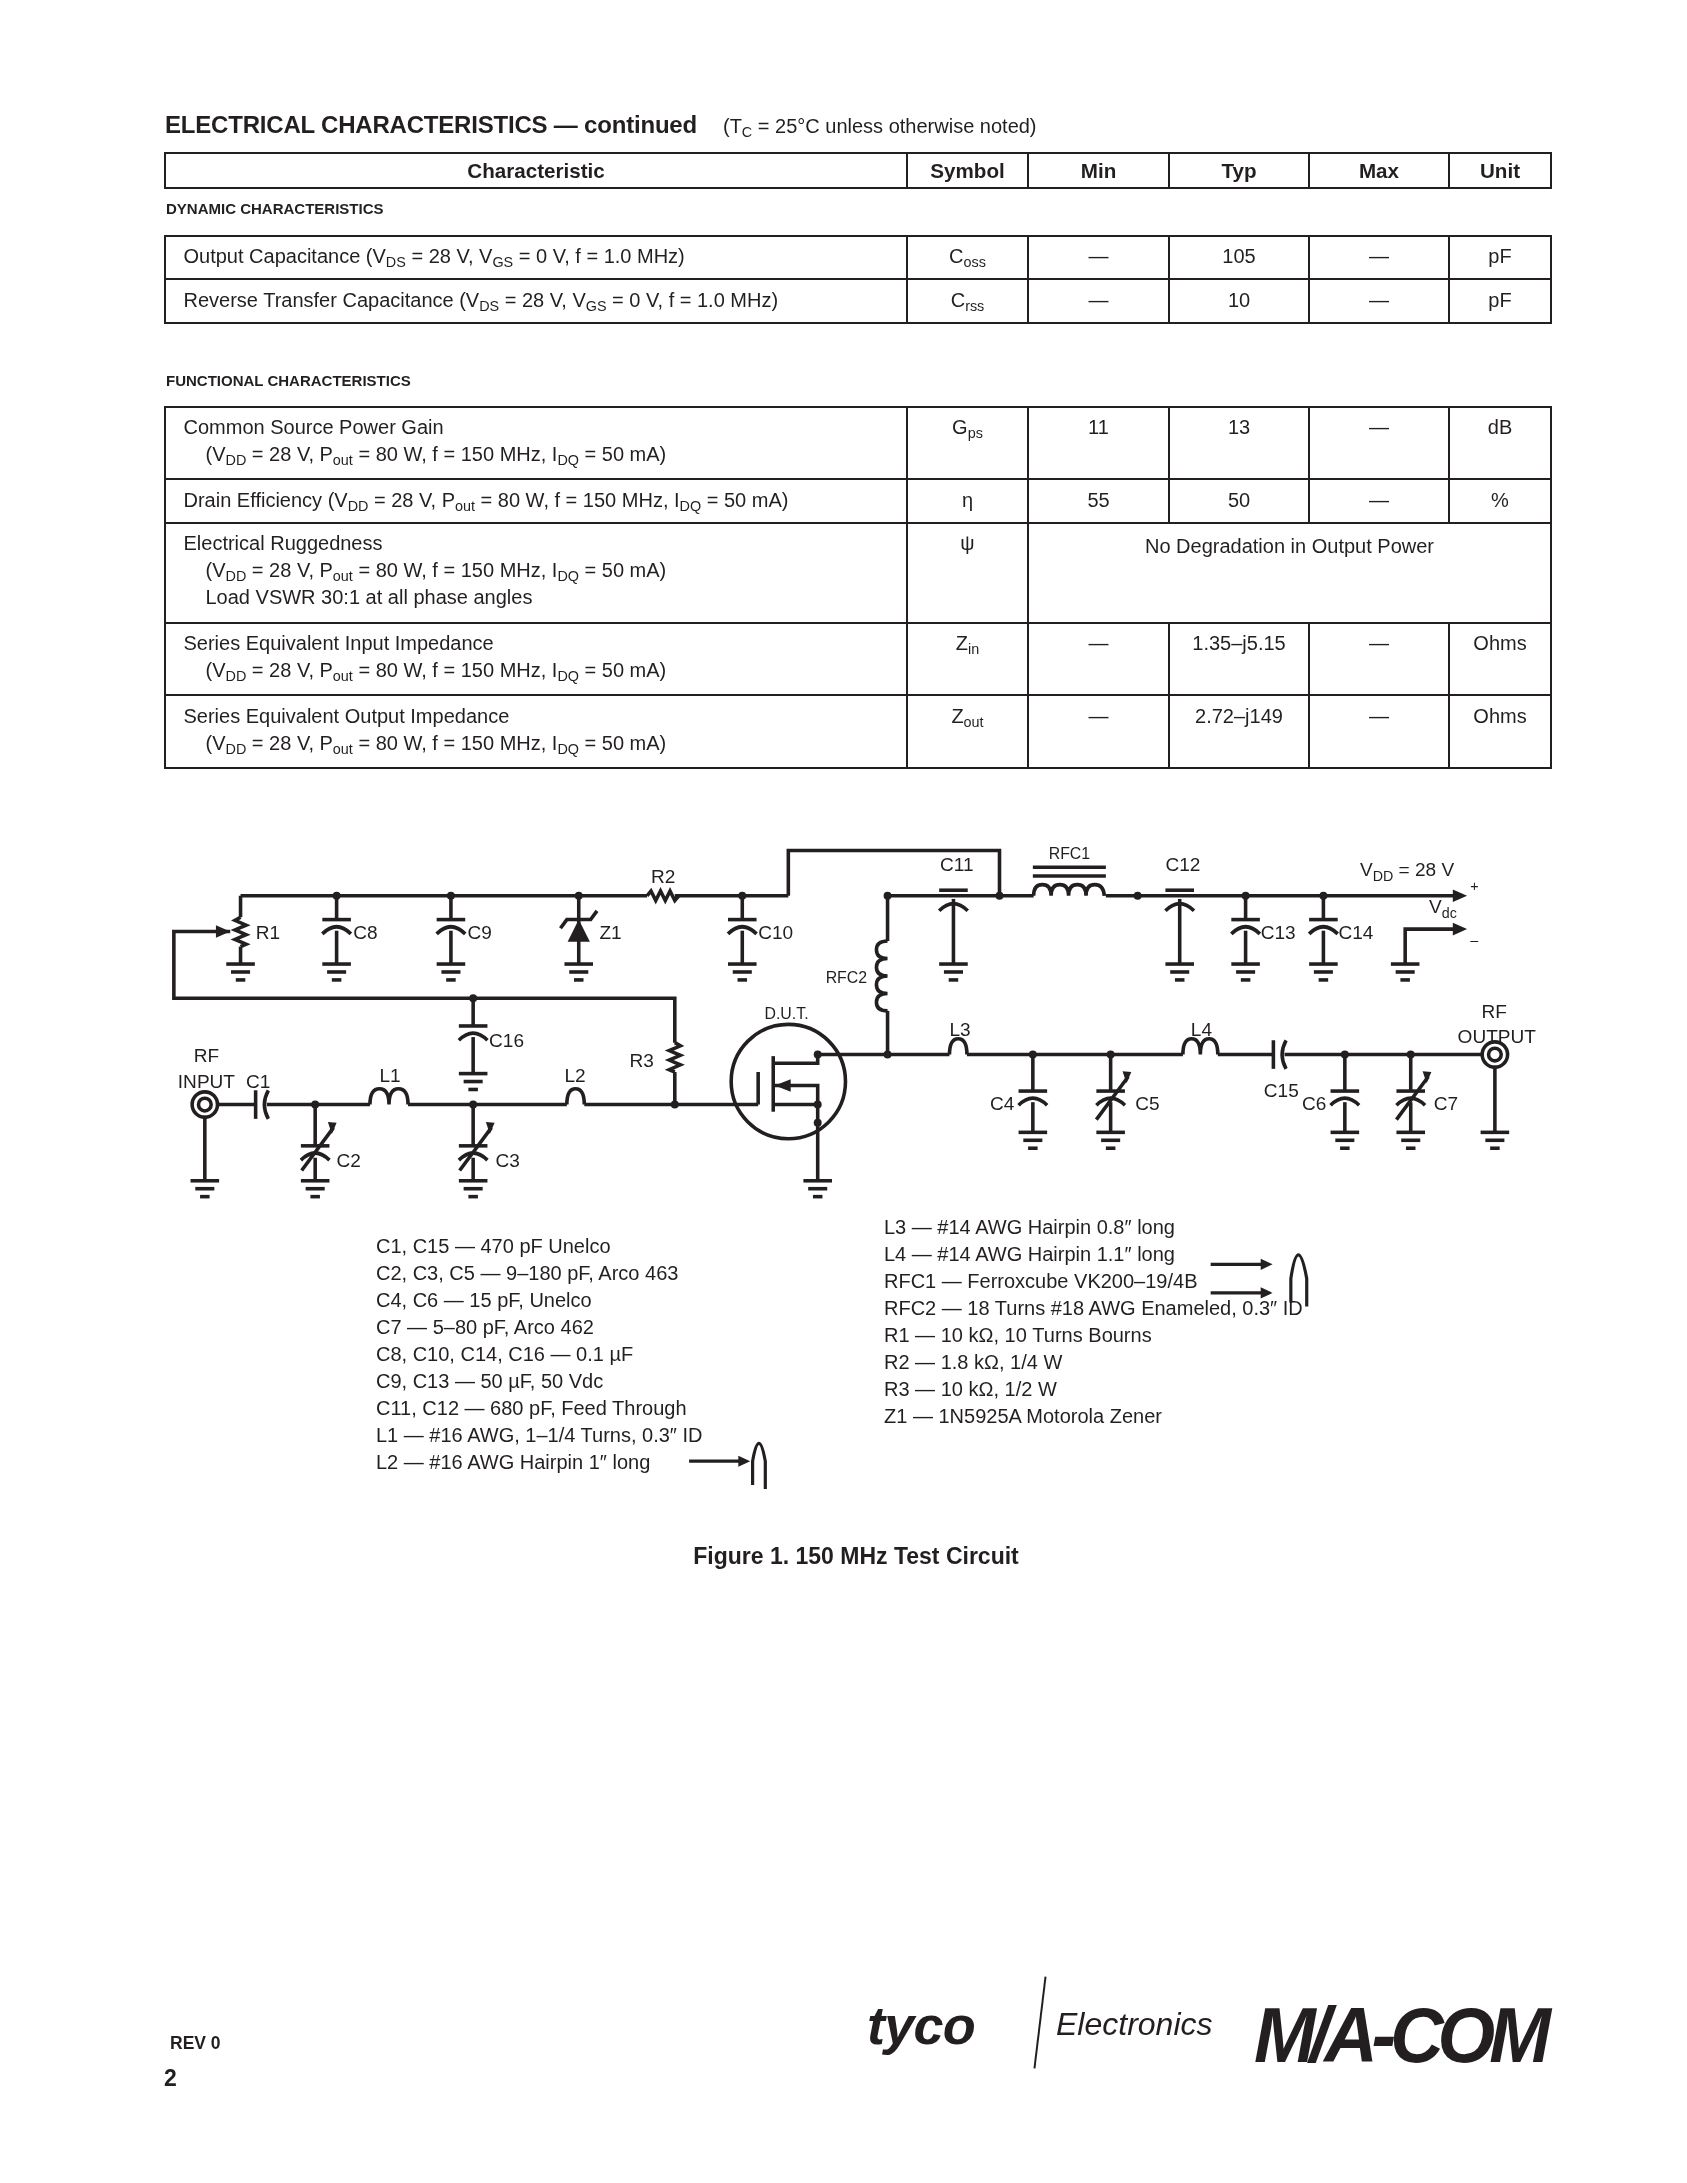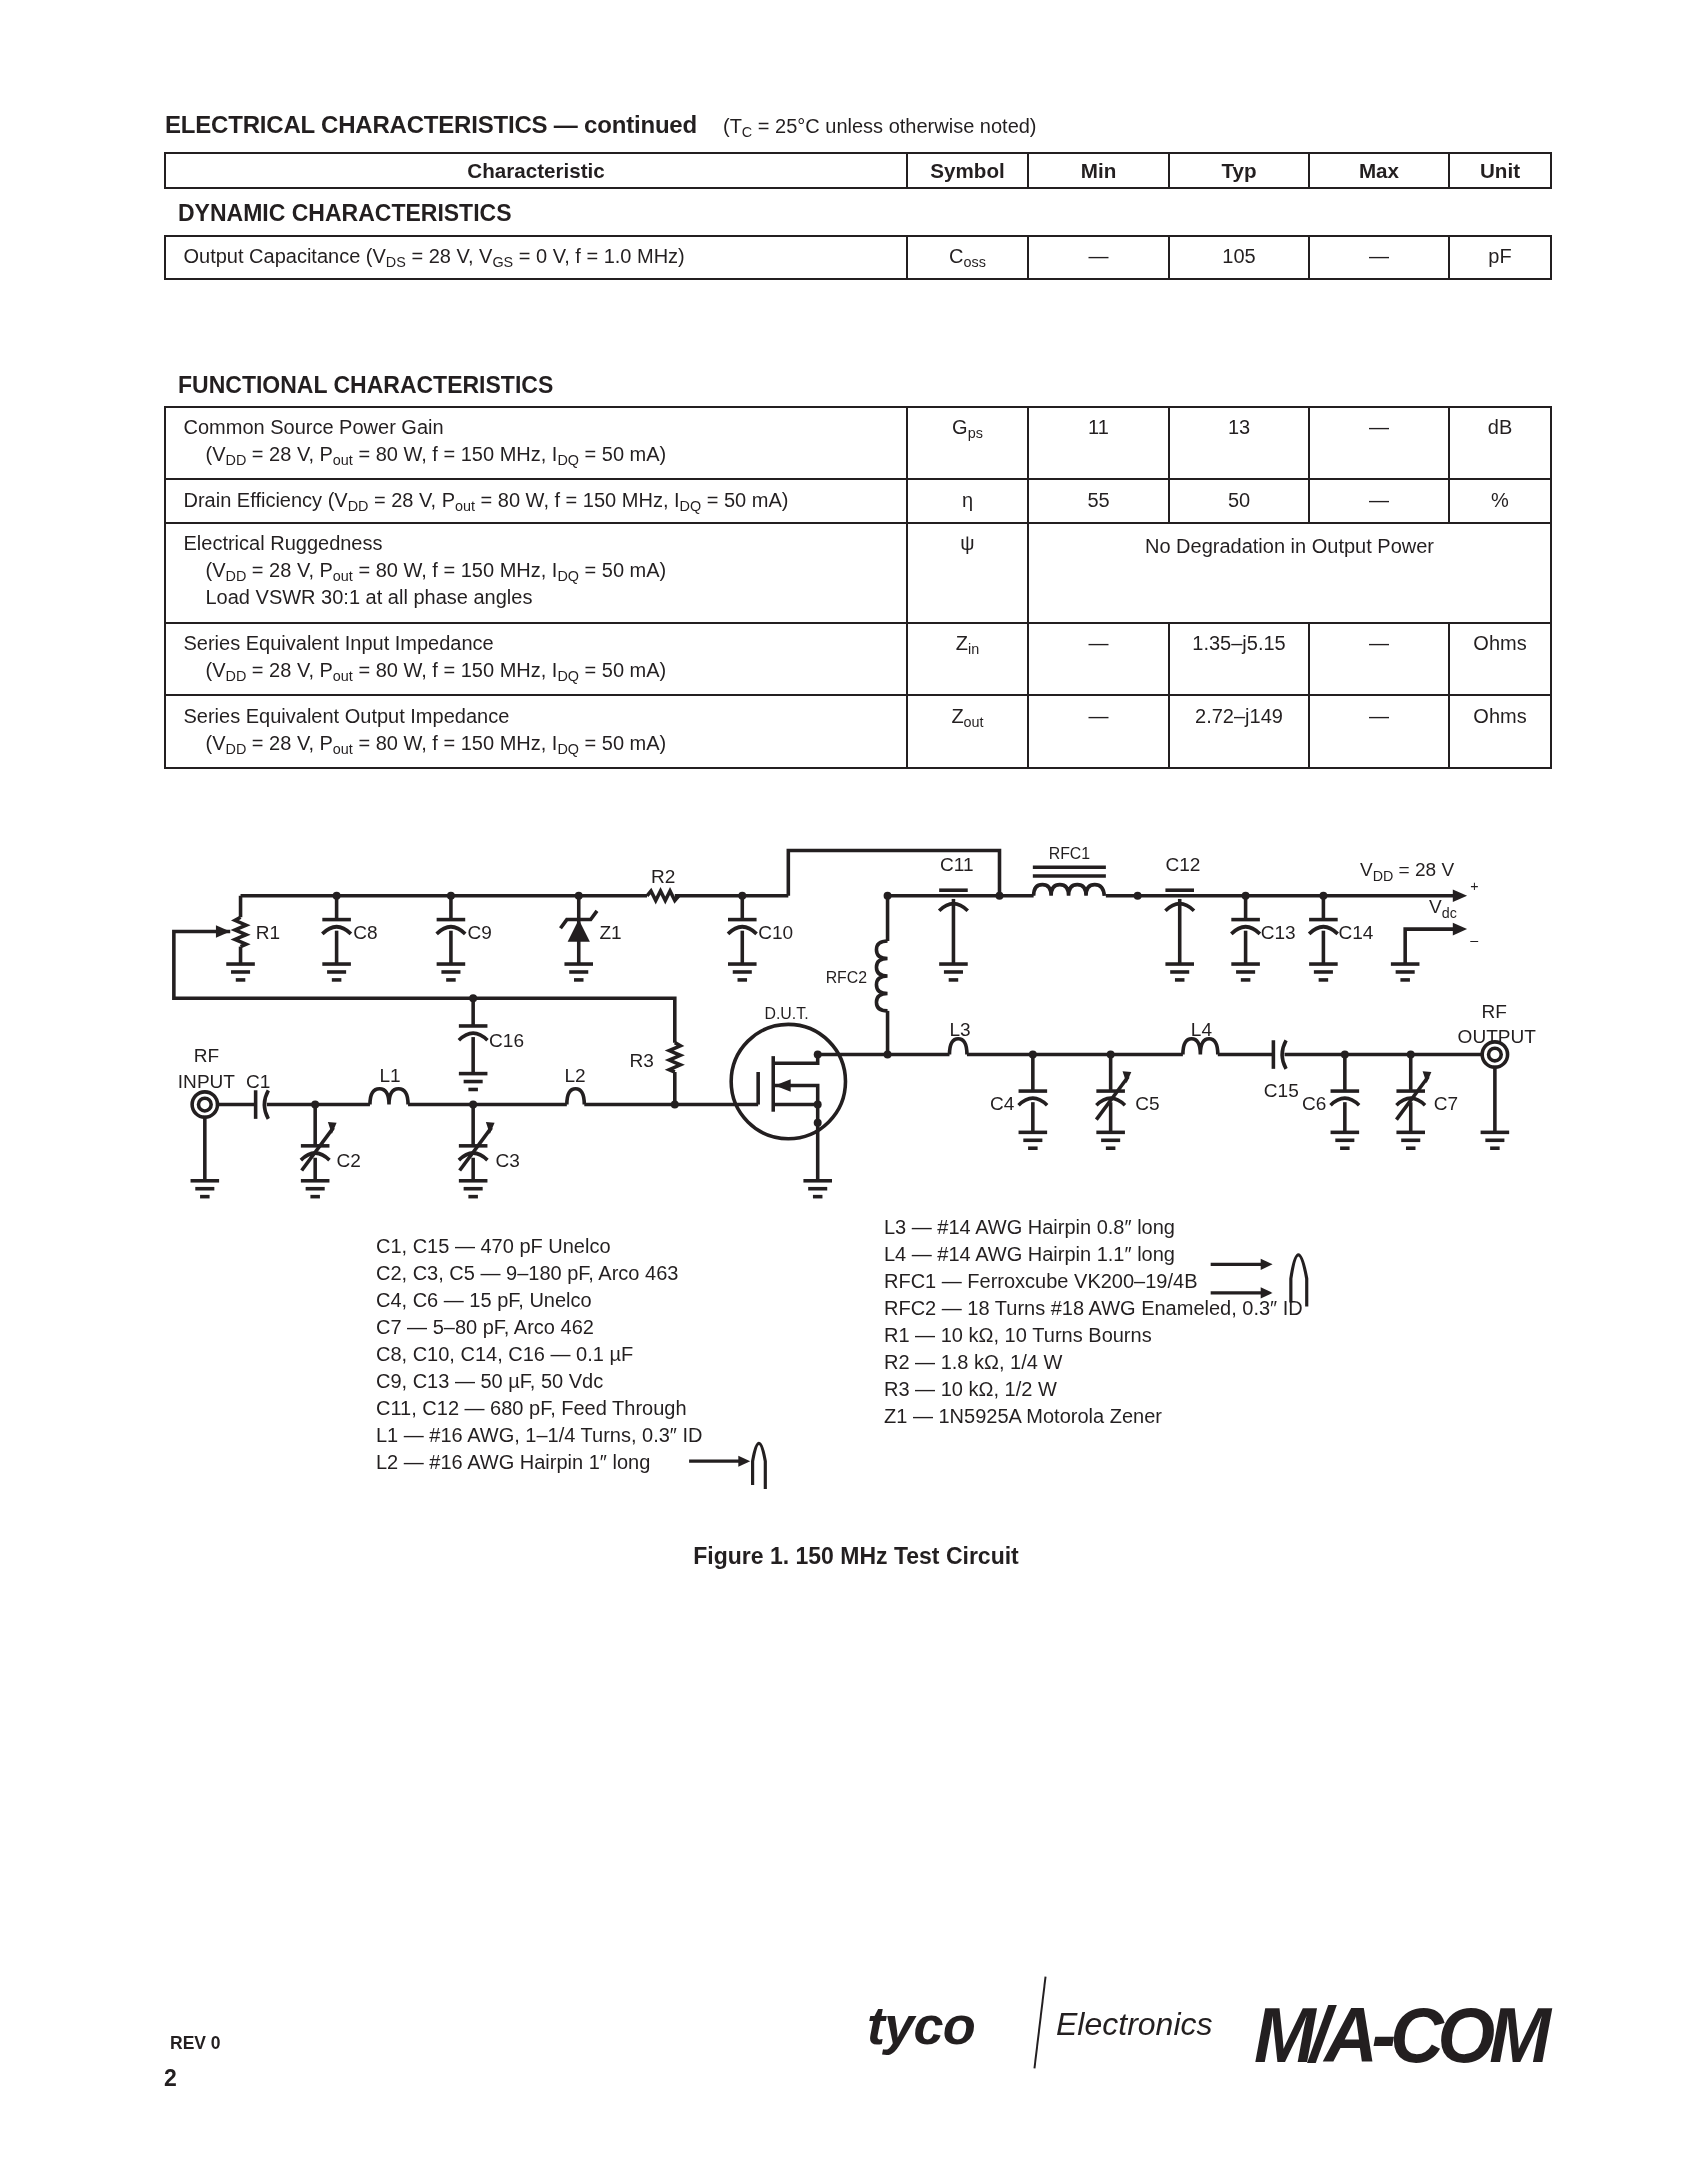--- a/index.html
+++ b/index.html
@@ -7,21 +7,21 @@
          font-family: "Liberation Sans", sans-serif; color: #231f20; }
   .abs { position: absolute; }
   .title { left: 165px; top: 111px; font-size: 24px; white-space: nowrap; }
   .title b { font-weight: bold; letter-spacing: -0.2px; }
   .title .cond { font-size: 20px; margin-left: 26px; }
   sub { font-size: 0.72em; vertical-align: -0.28em; line-height: 0; }
   table { border-collapse: collapse; table-layout: fixed; position: absolute; left: 164px; width: 1385px; }
   td, th { border: 2.4px solid #231f20; font-size: 20px; padding: 0; vertical-align: top; }
   th { font-weight: bold; font-size: 20.6px; text-align: center; vertical-align: middle; height: 33px; }
   .hdr { top: 152px; }
-  .section { left: 178px; font-size: 23px; font-weight: bold; white-space: nowrap; }
+  .section { left: 166px; font-size: 15px; font-weight: bold; white-space: nowrap; }
   .dyn { top: 235px; }
   .fun { top: 406px; }
   td.char { padding: 6.4px 0 0 17.5px; line-height: 27px; }
   td.char .ind { padding-left: 22px; display: block; }
   td.c { text-align: center; padding-top: 6.4px; line-height: 27px; }
   td.span { text-align: center; padding-top: 9px; line-height: 27px; }
   .r1 td { height: 35px; }
   .r2 td { height: 64px; }
   .r3 td { height: 89px; }
   .parts { font-size: 20px; line-height: 27px; white-space: nowrap; }
@@ -72,20 +72,28 @@
       <col style="width:140px">
       <col style="width:140px">
       <col style="width:102px">
     </colgroup>
   <tbody>
   <tr class="r1">
     <td class="char">Output Capacitance (V<sub>DS</sub> = 28 V, V<sub>GS</sub> = 0 V, f = 1.0 MHz)</td>
     <td class="c"><span>C</span><sub>oss</sub></td>
     <td class="c">—</td>
     <td class="c">105</td>
+    <td class="c">—</td>
+    <td class="c">pF</td>
+  </tr>
+  <tr class="r1">
+    <td class="char">Reverse Transfer Capacitance (V<sub>DS</sub> = 28 V, V<sub>GS</sub> = 0 V, f = 1.0 MHz)</td>
+    <td class="c"><span>C</span><sub>rss</sub></td>
+    <td class="c">—</td>
+    <td class="c">10</td>
     <td class="c">—</td>
     <td class="c">pF</td>
   </tr>
 </tbody>
   </table>
 
 <div class="abs section" style="top:372px">FUNCTIONAL CHARACTERISTICS</div>
 
 <table class="fun">
   <colgroup>

